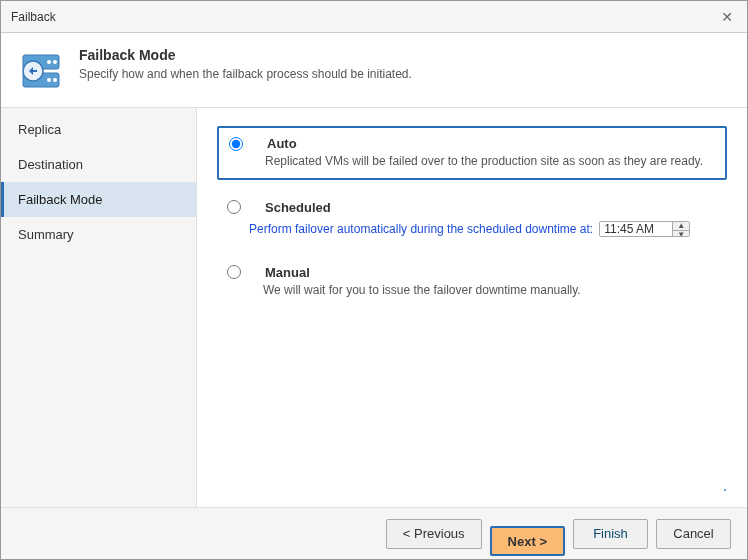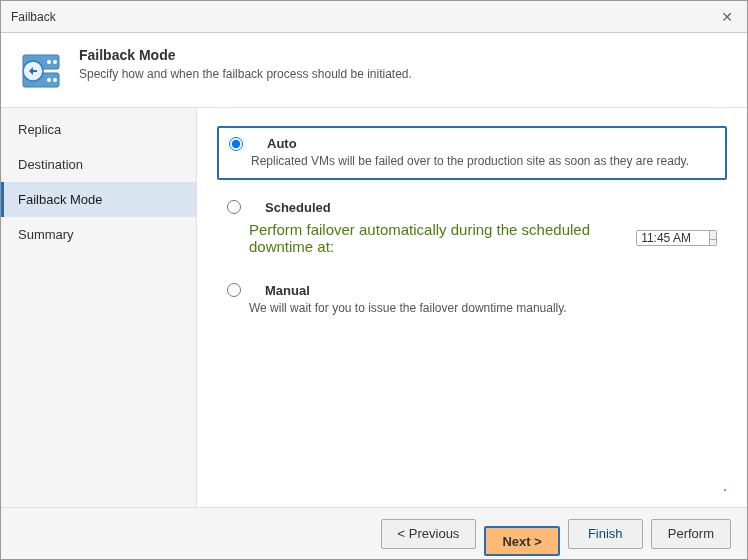--- a/index.html
+++ b/index.html
@@ -136,40 +136,40 @@
       gap: 24px;
     }
     .option-label {
       font-size: 13px;
       font-weight: 600;
       color: #333;
     }
     .option-desc {
       font-size: 12px;
       color: #555;
-      margin-left: 22px;
+      margin-left: 36px;
       line-height: 1.4;
     }
     .radio-input {
       width: 14px;
       height: 14px;
       margin: 0;
       cursor: pointer;
       flex-shrink: 0;
     }
     .scheduled-row {
       display: flex;
       align-items: center;
       gap: 6px;
       margin-left: 22px;
       margin-top: 4px;
     }
     .scheduled-desc {
-      font-size: 15px;
-      color: #4d7c0f;
+      font-size: 12px;
+      color: #1d4ed8;
     }
     .time-input-wrapper {
       display: flex;
       align-items: center;
       border: 1px solid #aaa;
       border-radius: 2px;
       overflow: hidden;
       height: 16px;
     }
     .time-input {
@@ -335,15 +335,15 @@
       </div>
 
       <span class="dot">·</span>
     </div>
   </div>
 
   <div class="footer">
     <button class="btn">&lt; Previous</button>
     <button class="btn btn-primary">Next &gt;</button>
     <button class="btn btn-disabled">Finish</button>
-    <button class="btn">Perform</button>
+    <button class="btn">Cancel</button>
   </div>
 </div>
 
 </body></html>

